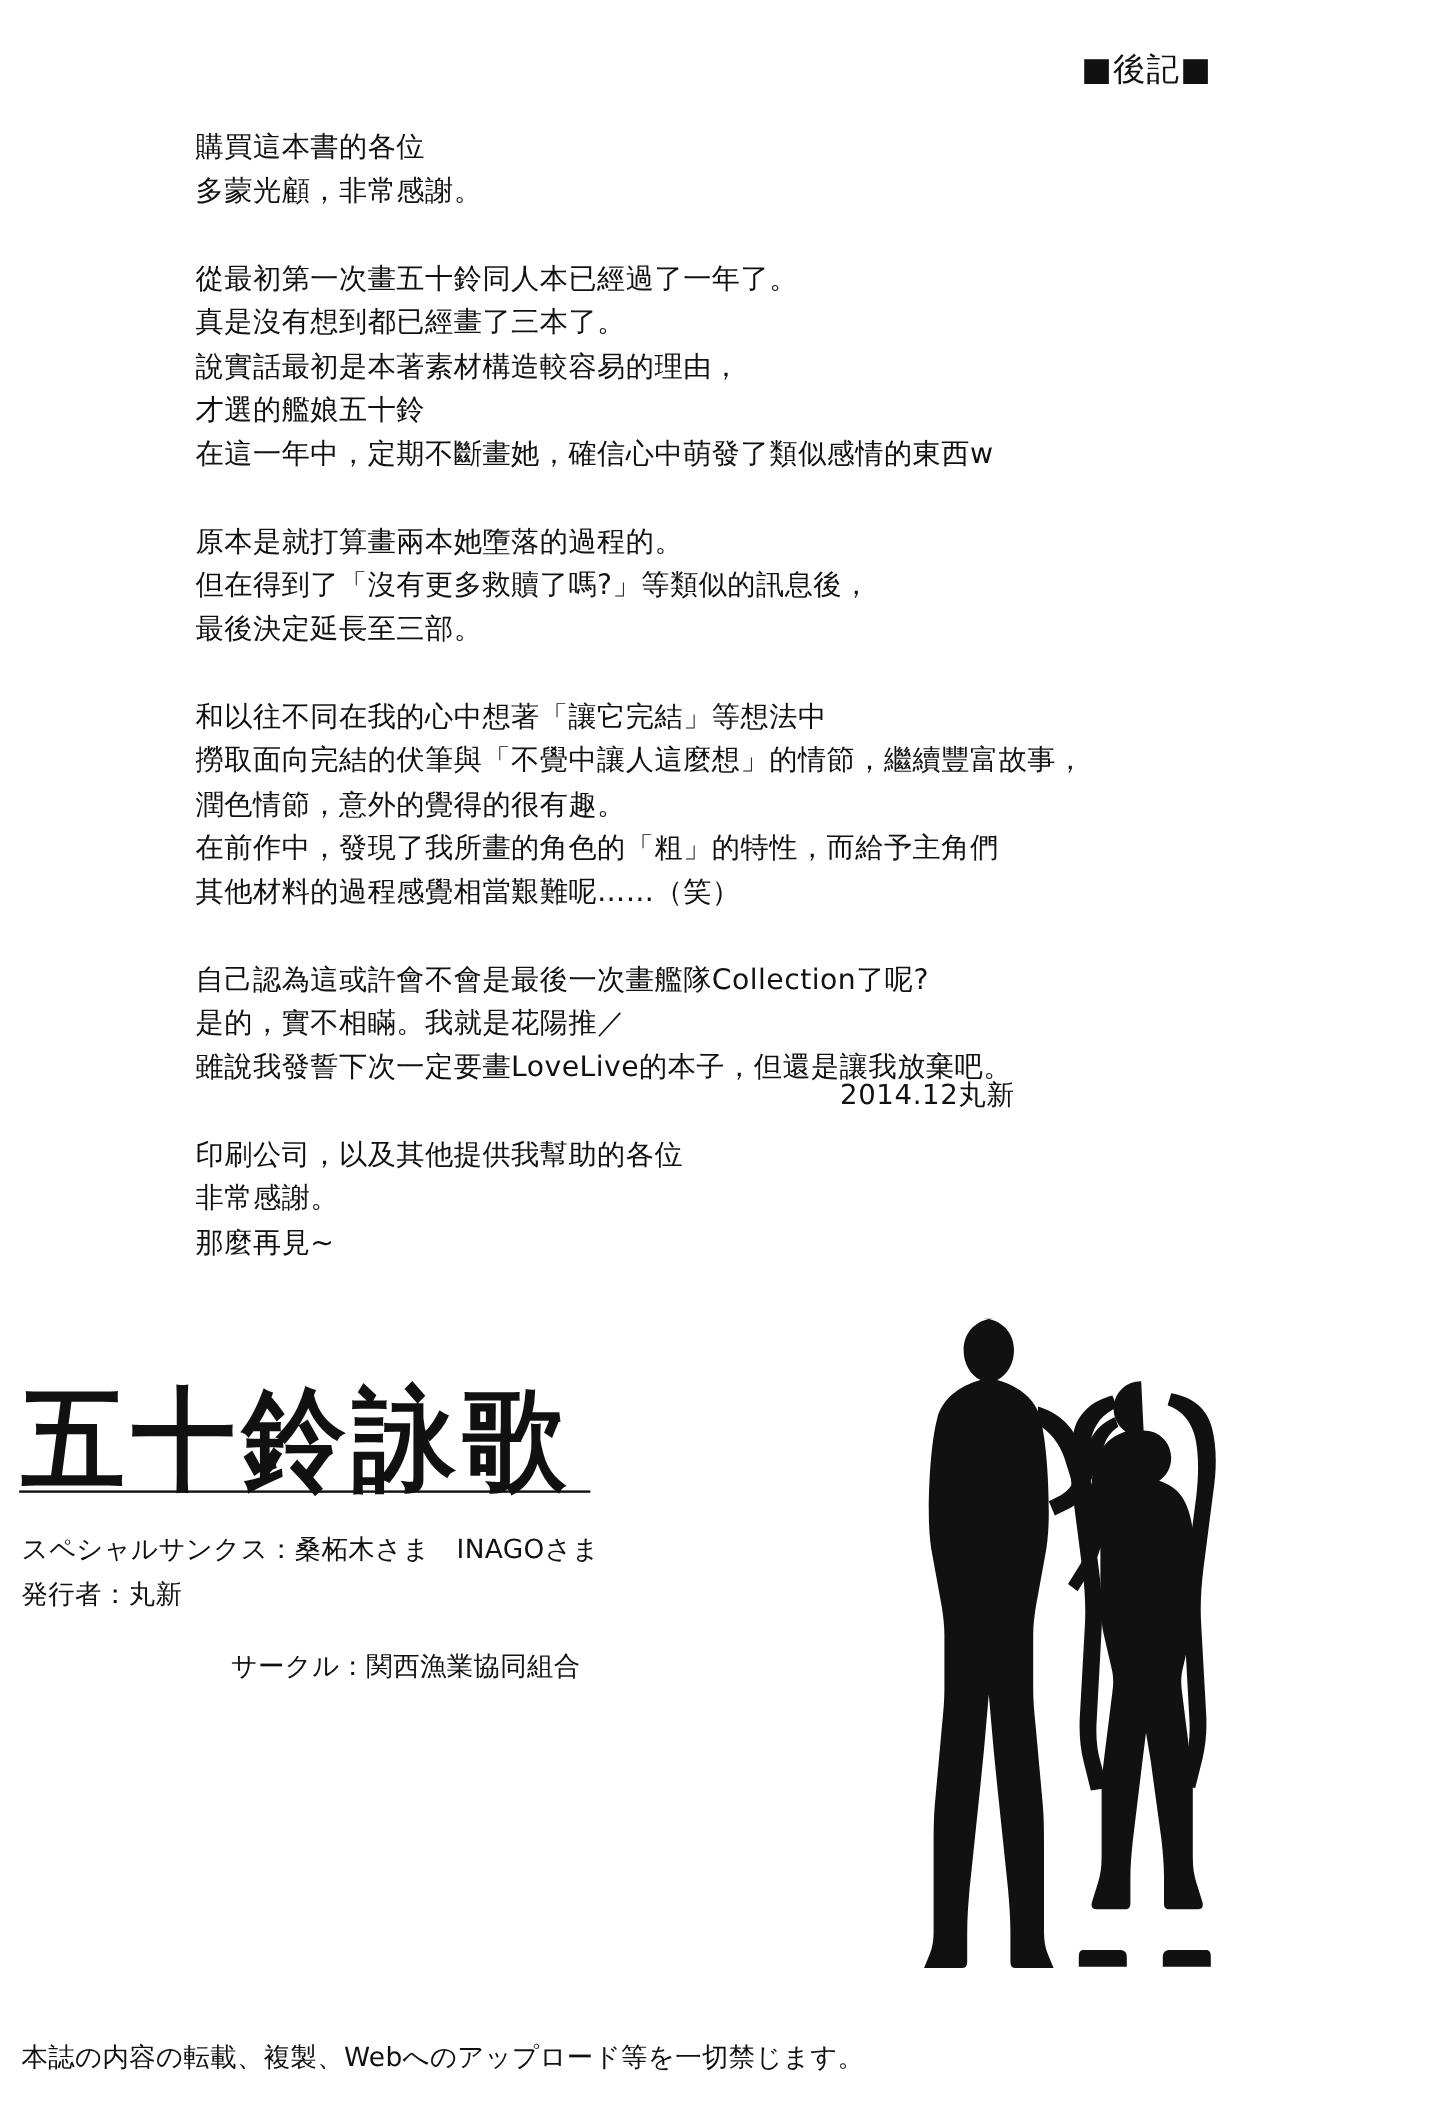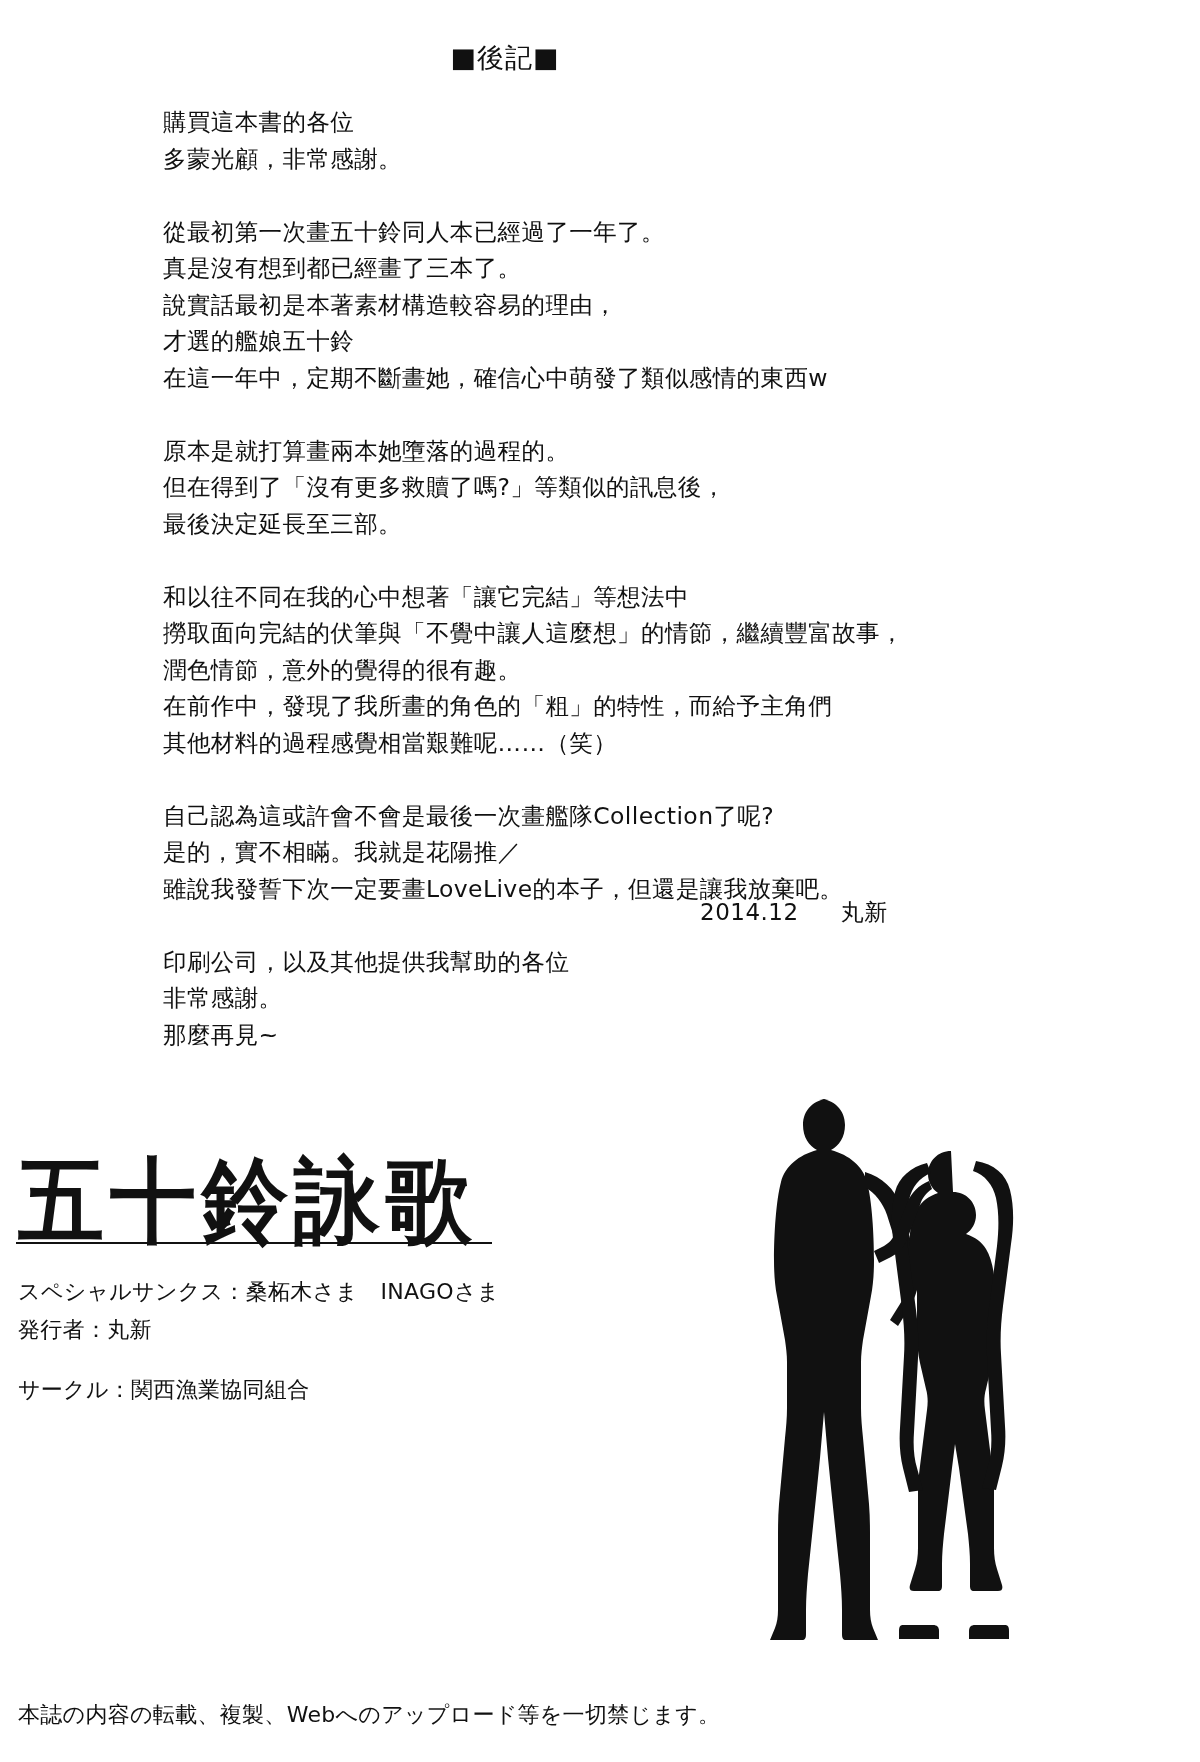--- a/index.html
+++ b/index.html
@@ -15,21 +15,21 @@
     color: #111111;
     overflow: hidden;
   }
 
   
   .afterword-title {
     position: absolute;
     top: 40px;
     left: 0;
     width: 1010px;
-    text-align: center;
+    text-align: right;
     font-size: 27px;
     letter-spacing: 1px;
     font-weight: 500;
   }
 
   
   .afterword-body {
     position: absolute;
     top: 104px;
     left: 163px;
@@ -40,21 +40,21 @@
     white-space: pre-wrap;
   }
 
   .signature {
     position: absolute;
     top: 897px;
     left: 700px;
     font-size: 23px;
     letter-spacing: 0.5px;
   }
-  .signature .sig-date { margin-right: 42px; }
+  .signature .sig-date { }
 
   
   .logo-wrap {
     position: absolute;
     left: 18px;
     top: 1144px;
     width: 480px;
     height: 120px;
   }
   .logo-text {
@@ -80,21 +80,21 @@
 
   .colophon {
     position: absolute;
     left: 18px;
     top: 1273px;
     width: 640px;
     font-size: 22px;
     line-height: 38px;
     letter-spacing: 0.3px;
   }
-  .colophon .group + .group { margin-top: 22px; }
+  .colophon .group + .group { margin-top: 22px; text-align: center; }
 
   .notice {
     position: absolute;
     left: 18px;
     top: 1700px;
     width: 1100px;
     font-size: 22px;
     letter-spacing: 0.3px;
   }
 

